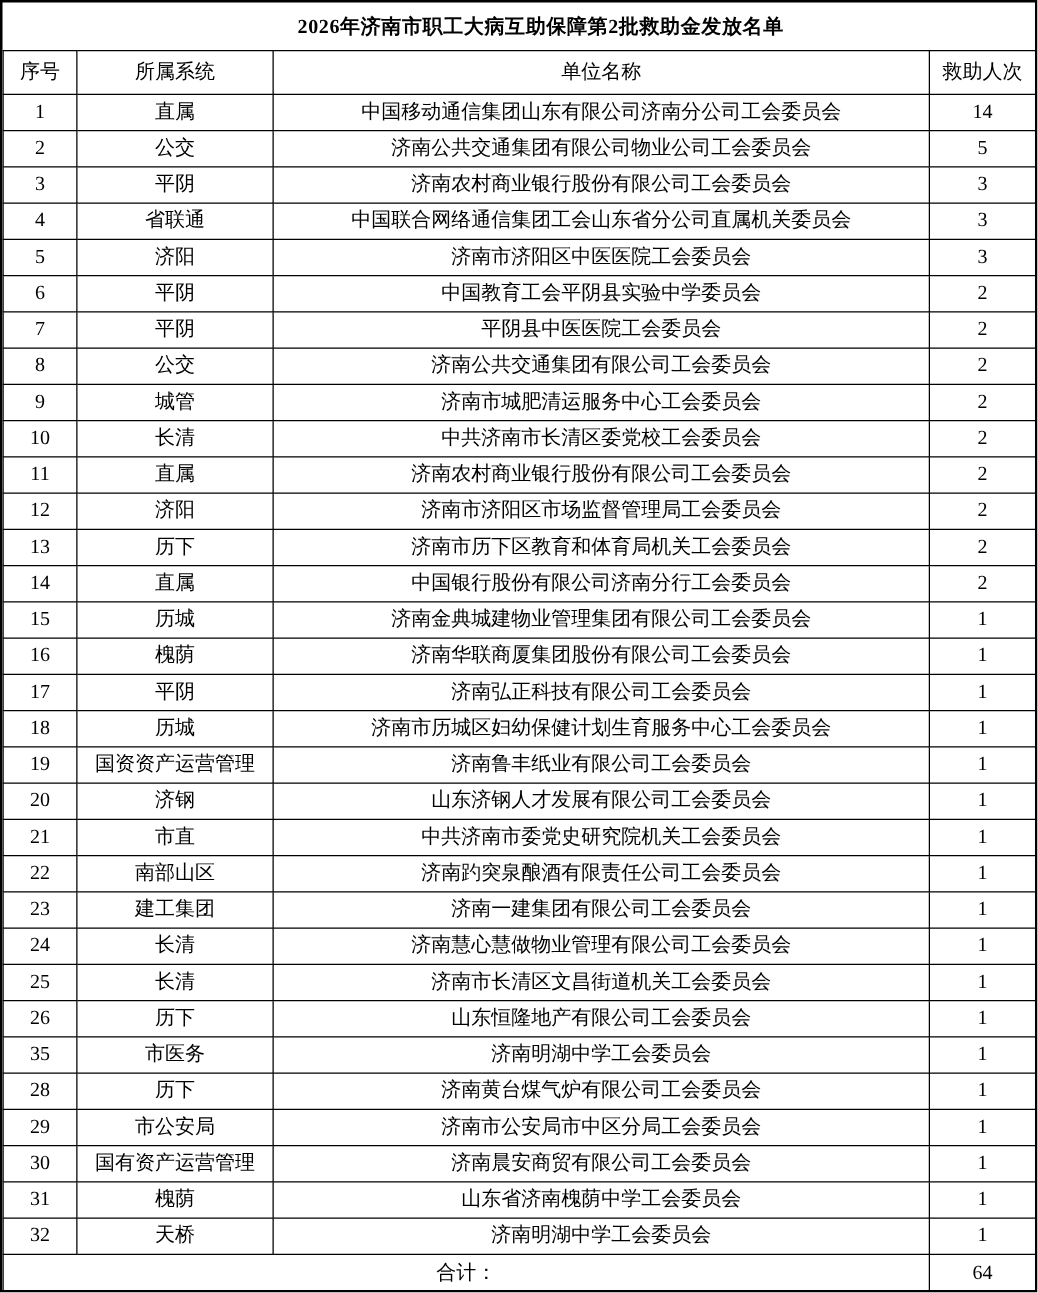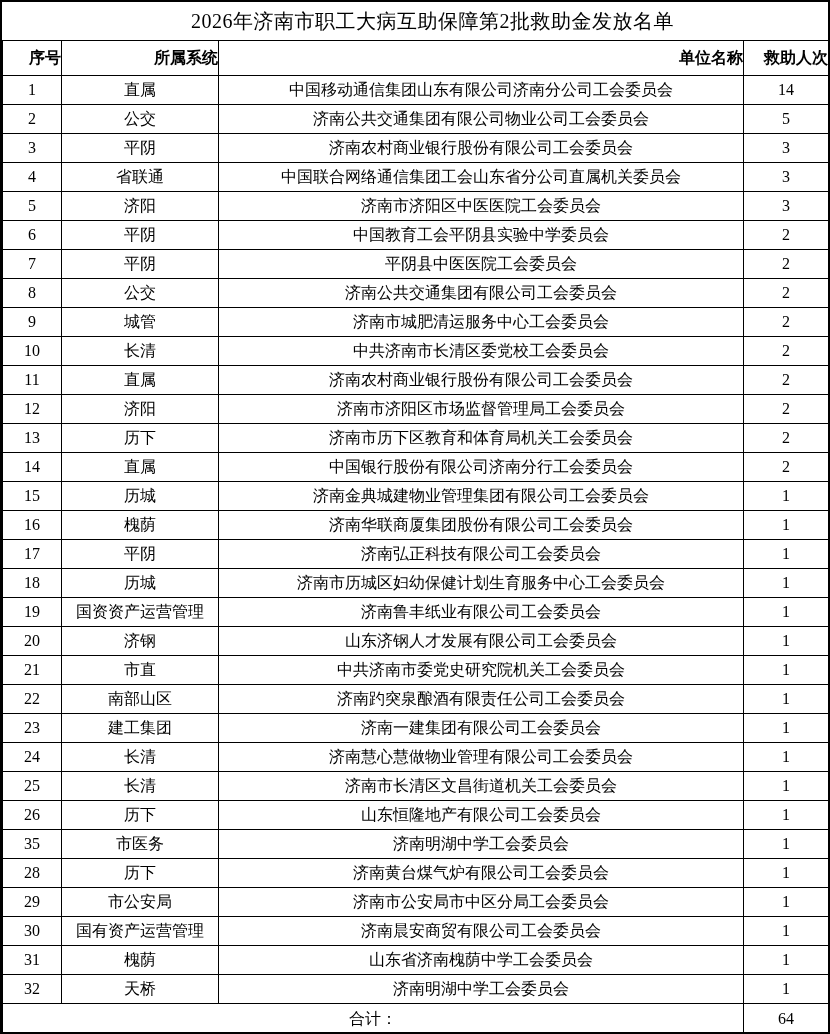--- a/index.html
+++ b/index.html
@@ -16,45 +16,44 @@
     box-sizing: border-box;
     border: 2px solid #000000;
     background: #ffffff;
     overflow: hidden;
   }
   .doc-title {
     height: 38px;
     display: flex;
     align-items: center;
     justify-content: center;
-    font-size: 20px;
-    font-weight: normal;
+    font-size: 16px;
+    font-weight: bold;
     letter-spacing: 0.5px;
     padding-left: 35px;
   }
   table.grid {
     width: 100%;
     border-collapse: collapse;
     table-layout: fixed;
   }
   table.grid th, table.grid td {
     border: 1px solid #000000;
     font-size: 16px;
     line-height: 1;
     padding: 0;
     text-align: center;
     vertical-align: middle;
     overflow: hidden;
     white-space: nowrap;
   }
   table.grid thead th {
     height: 34px;
-    font-weight: bold;
-    font-size: 16px;
-    text-align: right;
+    font-weight: normal;
+    font-size: 16px;
   }
   table.grid tbody td {
     height: 28px;
     font-weight: normal;
   }
   td.c-unit {
     text-align: left;
     padding-left: 3px;
     font-family: Liberation Serif, serif;
   }

